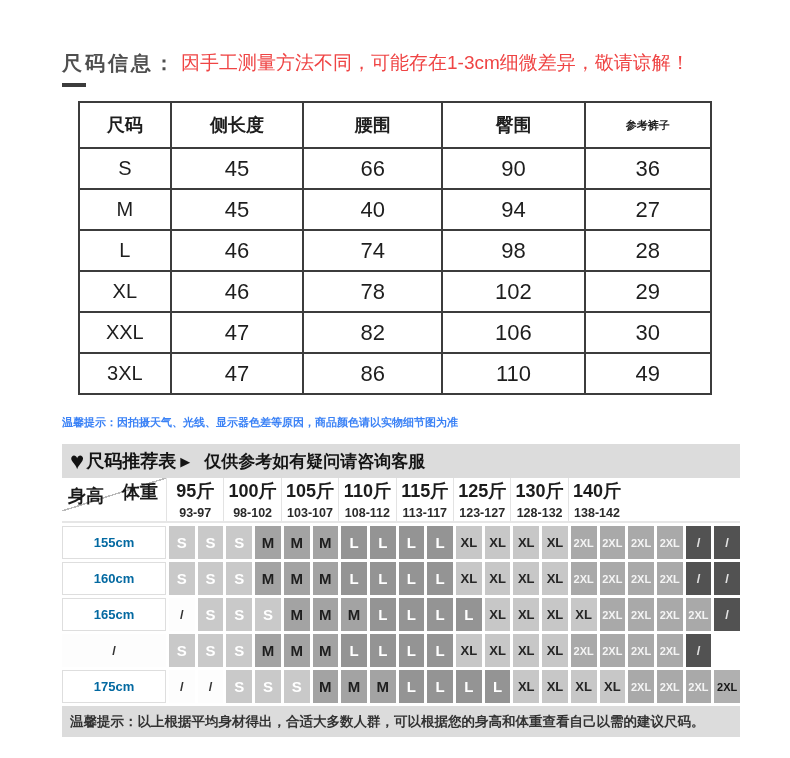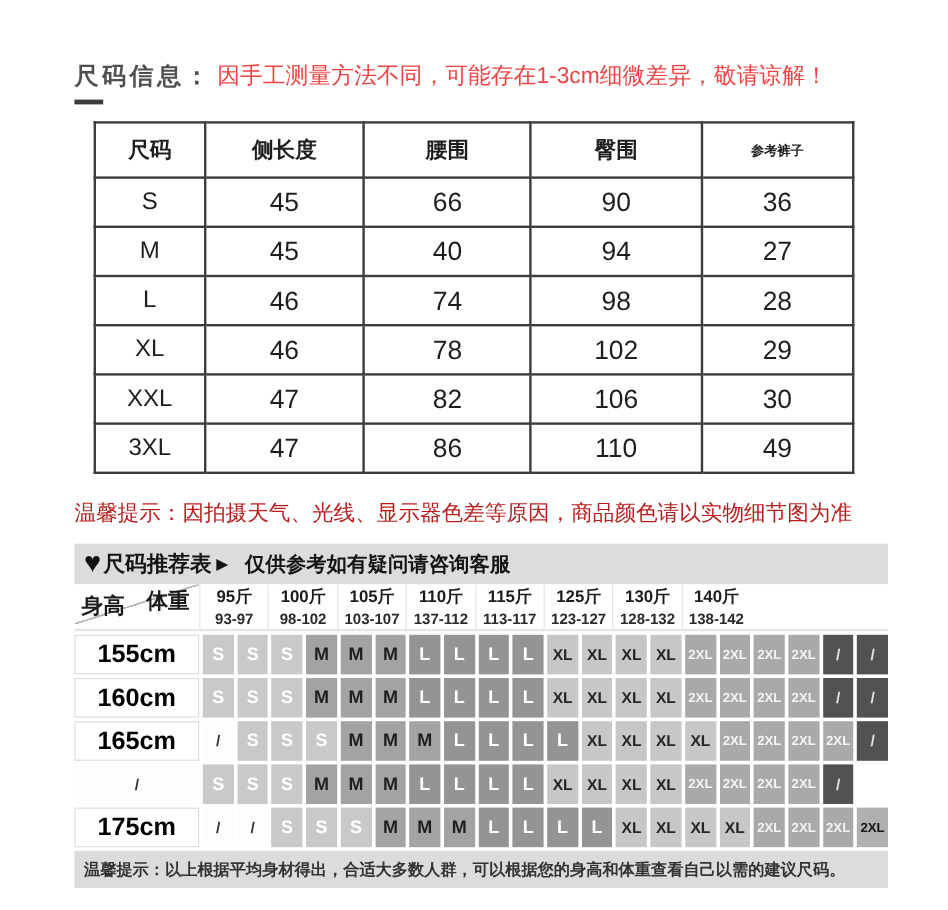--- a/index.html
+++ b/index.html
@@ -16,42 +16,42 @@
 
   
   table.size-table { border-collapse:collapse; width:634px; margin:14px 0 0 78px; table-layout:fixed; }
   table.size-table th, table.size-table td { border:2px solid #3c3c3c; text-align:center; color:#1e1e1e; }
   table.size-table th { height:46px; font-size:18px; font-weight:700; }
   table.size-table th:last-child { font-size:11px; }
   table.size-table td { height:41px; font-size:22px; font-weight:500; }
   table.size-table td:first-child { font-size:20px; }
 
   
-  .mid-note { margin:20px 0 0 62px; font-size:18px; font-weight:400; color:#b91c1c; }
+  .mid-note { margin:20px 0 0 62px; font-size:11px; font-weight:700; color:#3b82f6; }
 
   
   .rec-section { width:678px; margin:14px 0 0 62px; }
   .rec-titlebar { background:#dcdcdc; height:34px; display:flex; align-items:center; padding-left:8px; }
   .heart { font-size:24px; color:#111; line-height:1; margin-right:2px; }
   .rec-title { font-size:18px; font-weight:bold; color:#141414; }
   .arrow { font-size:13px; color:#141414; margin:0 14px 0 4px; }
   .rec-subtitle { font-size:17px; font-weight:bold; color:#141414;text-align:right; }
 
   .rec-header { display:grid; grid-template-columns:104px repeat(10,1fr); background:#fff; border-bottom:2px solid #e6e6e6; }
   .corner-cell { position:relative; height:33px;
       background:linear-gradient(to bottom right,#fff 48.8%,#b9b9b9 48.8%,#b9b9b9 51.2%,#fff 51.2%); }
   .corner-top { position:absolute; top:2px; right:8px; font-size:18px; font-weight:bold; color:#1a1a1a; }
   .corner-bottom { position:absolute; bottom:3px; left:6px; font-size:18px; font-weight:bold; color:#1a1a1a; }
   .w-cell { display:flex; flex-direction:column; align-items:center; justify-content:center; border-left:1px solid #e3e3e3; }
-  .w-jin { font-size:14px; font-weight:bold; color:#1c1c1c; line-height:1.5; }
+  .w-jin { font-size:18px; font-weight:bold; color:#1c1c1c; line-height:1.5; }
   .w-range { font-size:12.5px; font-weight:600; color:#2a2a2a; line-height:1.3; }
 
   .rec-row { display:grid; grid-template-columns:104px repeat(20,1fr); column-gap:3px; margin-top:3px; }
   .h-label { background:#fff; border:1px solid #dedede; display:flex; align-items:center; justify-content:center;
-      font-size:21px; font-weight:bold; color:#000000; height:33px; }
+      font-size:13px; font-weight:bold; color:#0369a1; height:33px; }
   .cell { height:33px; display:flex; align-items:center; justify-content:center; font-weight:bold; }
   .len1 { font-size:15px; } .len2 { font-size:13px; } .len3 { font-size:11px; }
   .c-s    { background:#c9c9c9; color:#ffffff; }
   .c-m    { background:#a3a3a3; color:#1e1e1e; }
   .c-l    { background:#949494; color:#ffffff; }
   .c-xl   { background:#c7c7c7; color:#262626; }
   .c-2xl  { background:#a9a9a9; color:#f4f4f4; }
   .c-2xlb { background:#b0b0b0; color:#161616; }
   .c-sd   { background:#525252; color:#e2e2e2; font-size:13px; }
   .c-sw   { background:#fdfdfd; color:#333333; font-size:13px; }
@@ -157,21 +157,21 @@
         <div class="w-cell">
           <div class="w-jin">100斤</div>
           <div class="w-range">98-102</div>
         </div>
         <div class="w-cell">
           <div class="w-jin">105斤</div>
           <div class="w-range">103-107</div>
         </div>
         <div class="w-cell">
           <div class="w-jin">110斤</div>
-          <div class="w-range">137-112</div>
+          <div class="w-range">108-112</div>
         </div>
         <div class="w-cell">
           <div class="w-jin">115斤</div>
           <div class="w-range">113-117</div>
         </div>
         <div class="w-cell">
           <div class="w-jin">125斤</div>
           <div class="w-range">123-127</div>
         </div>
         <div class="w-cell">

